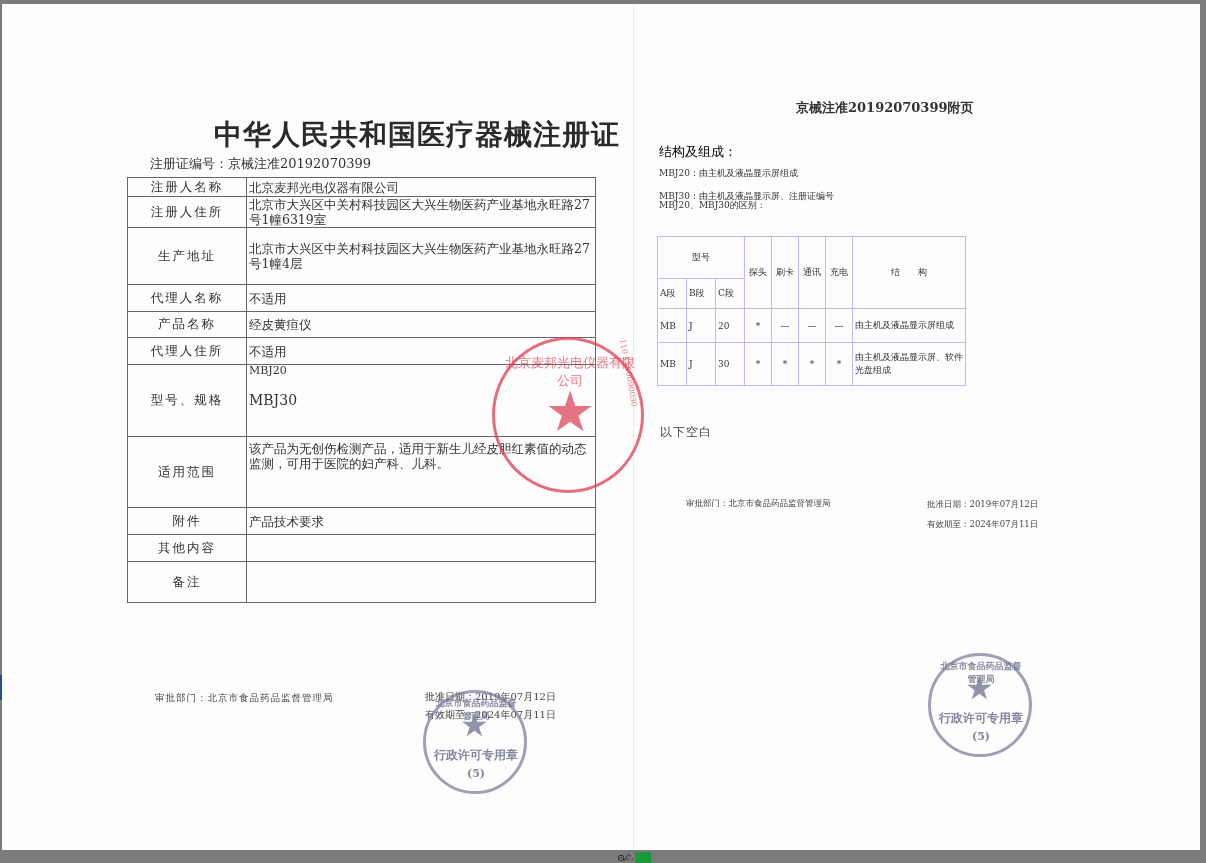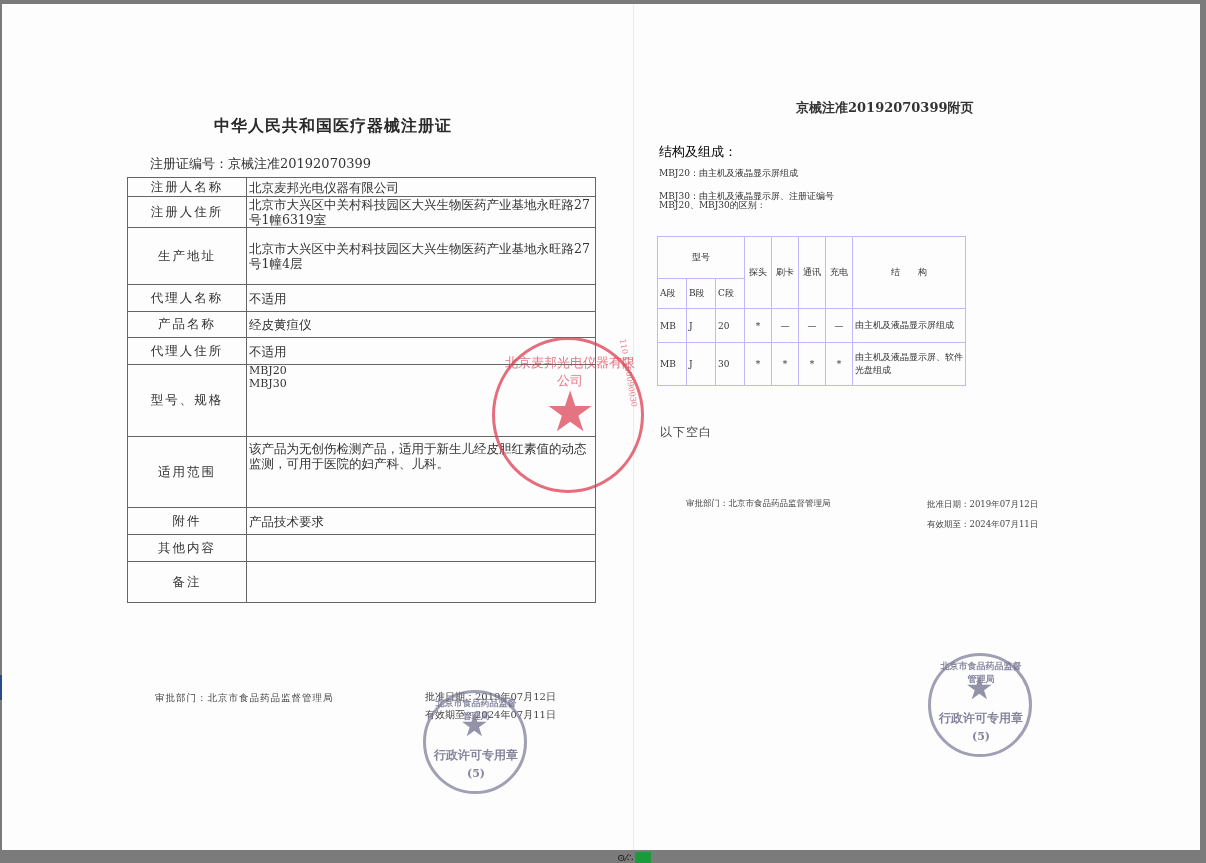--- a/index.html
+++ b/index.html
@@ -25,21 +25,21 @@
     .sidebar-mark {
       position:absolute; left:0; top:675px; width:2px; height:25px; background:#2b4a8a;
     }
     .bottom-icon {
       position:absolute; left:617px; top:852px; height:11px; font-size:10px; color:#111; line-height:11px;
     }
     .bottom-icon .g { display:inline-block; width:16px; height:11px; background:#1a9a3a; vertical-align:top; margin-left:2px; }
 
     
     .title {
-      position:absolute; left:214px; top:116px; font-size:16px; font-weight:bold; color:#2a2a2a;
+      position:absolute; left:214px; top:116px; font-size:28px; font-weight:bold; color:#2a2a2a;
       letter-spacing:1px; font-family:"DejaVu Serif", serif;
     }
     .regno {
       position:absolute; left:150px; top:155px; font-size:13px; color:#333;
     }
     .cert-table {
       position:absolute; left:127px; top:177px; width:469px;
       border-collapse:collapse; font-size:12.5px; color:#333;
     }
     .cert-table td {
@@ -129,21 +129,21 @@
     <td class="val">经皮黄疸仪</td>
   </tr>
   <tr style="height:27px">
     <td class="lbl">代理人住所</td>
     <td class="val">不适用</td>
   </tr>
   <tr style="height:72px">
     <td class="lbl">型号、规格</td>
     <td class="val top">
       <div style="font-size:11px;line-height:12px">MBJ20</div>
-      <div style="font-size:11px;line-height:12px;margin-top:1px">MBJ30</div>
+      <div style="font-size:14px;line-height:12px;margin-top:17px">MBJ30</div>
     </td>
   </tr>
   <tr style="height:71px">
     <td class="lbl">适用范围</td>
     <td class="val top" style="padding-top:4px">该产品为无创伤检测产品，适用于新生儿经皮胆红素值的动态监测，可用于医院的妇产科、儿科。</td>
   </tr>
   <tr style="height:27px">
     <td class="lbl">附件</td>
     <td class="val">产品技术要求</td>
   </tr>

